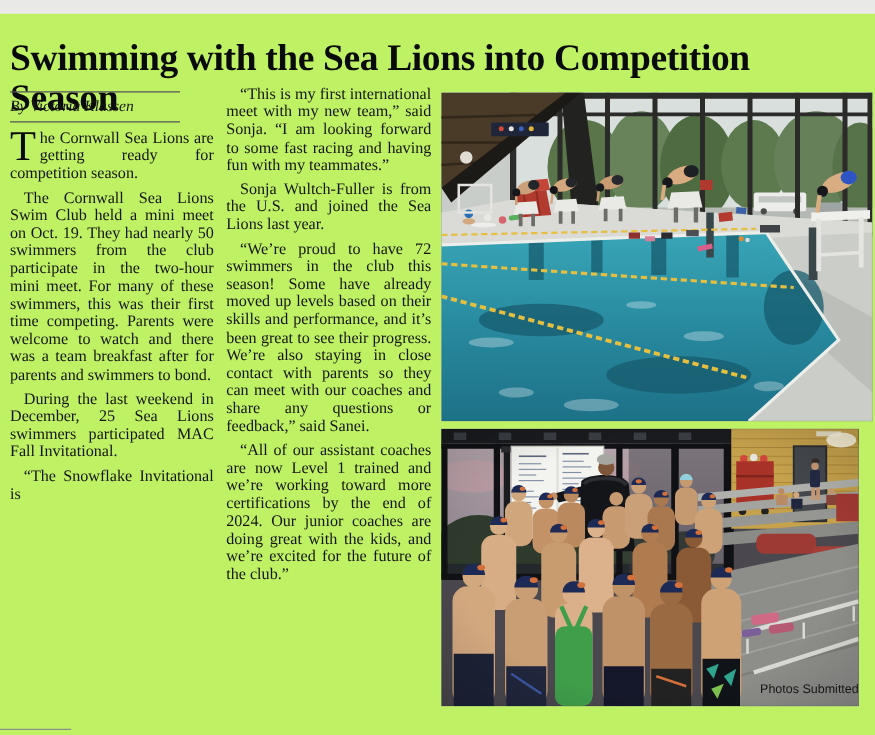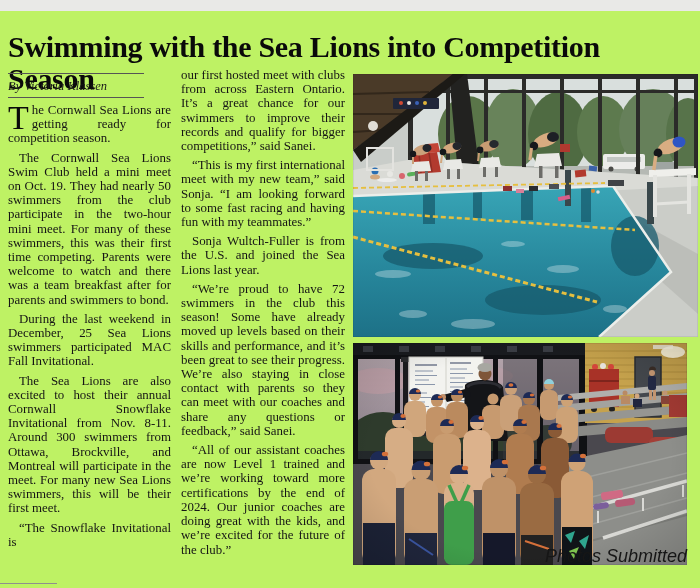--- a/index.html
+++ b/index.html
@@ -30,22 +30,22 @@
   .dropcap{
     float:left;font-size:34px;line-height:26px;padding:2px 3px 0 0;
     font-weight:400;color:#0a0a0a;
   }
   .photo{position:absolute;overflow:hidden;background:#9aa0a0;}
   .photo svg{display:block;width:100%;height:100%;}
   .photo-top{left:353px;top:63px;width:345px;height:263px;}
   .photo-bottom{left:353px;top:332px;width:334px;height:222px;}
   .photo-caption{
     position:absolute;right:13px;top:535px;
-    font-family:"Liberation Sans", sans-serif;font-style:italic;
-    font-size:18px;color:#161616;
+    font-family:"Liberation Sans", sans-serif;
+    font-size:10px;color:#161616;
   }
   .bottom-rule{
     position:absolute;left:0;top:572px;width:57px;height:0;
     border-top:1.5px solid #8f8f8d;
   }
 </style>
 </head>
 <body>
 
 <div class="page">
@@ -53,26 +53,24 @@
   <h1 class="headline">Swimming with the Sea Lions into Competition Season</h1>
 
   <div class="byline-block">
     <span class="byline">By Victoria Klassen</span>
   </div>
 
   <div class="col col1">
     <p class="noindent"><span class="dropcap">T</span><span>he Cornwall Sea Lions are getting ready for competition season.</span></p>
     <p>The Cornwall Sea Lions Swim Club held a mini meet on Oct. 19. They had nearly 50 swimmers from the club participate in the two-hour mini meet. For many of these swimmers, this was their first time competing. Parents were welcome to watch and there was a team breakfast after for parents and swimmers to bond.</p>
     <p>During the last weekend in December, 25 Sea Lions swimmers participated MAC Fall Invitational.</p>
-    <p>The Sea Lions are also excited to host their annual Cornwall Snowflake Invitational from Nov. 8-11. Around 300 swimmers from Ottawa, Brockville, and Montreal will participate in the meet. For many new Sea Lions swimmers, this will be their first meet.</p>
     <p>“The Snowflake Invitational is</p>
   </div>
 
   <div class="col col2">
-    <p class="noindent">our first hosted meet with clubs from across Eastern Ontario. It’s a great chance for our swimmers to improve their records and qualify for bigger competitions,” said Sanei.</p>
     <p>“This is my first international meet with my new team,” said Sonja. “I am looking forward to some fast racing and having fun with my teammates.”</p>
     <p>Sonja Wultch-Fuller is from the U.S. and joined the Sea Lions last year.</p>
     <p>“We’re proud to have 72 swimmers in the club this season! Some have already moved up levels based on their skills and performance, and it’s been great to see their progress. We’re also staying in close contact with parents so they can meet with our coaches and share any questions or feedback,” said Sanei.</p>
     <p>“All of our assistant coaches are now Level 1 trained and we’re working toward more certifications by the end of 2024. Our junior coaches are doing great with the kids, and we’re excited for the future of the club.”</p>
   </div>
 
   <figure class="photo photo-top" style="margin:0;">
     <svg viewBox="0 0 345 263" role="img" aria-label="Swimmers bent over starting blocks beside a turquoise indoor pool with yellow lane ropes and floor-to-ceiling windows">
       <defs>
         <linearGradient id="waterG" x1="0" y1="0" x2="0" y2="1">

